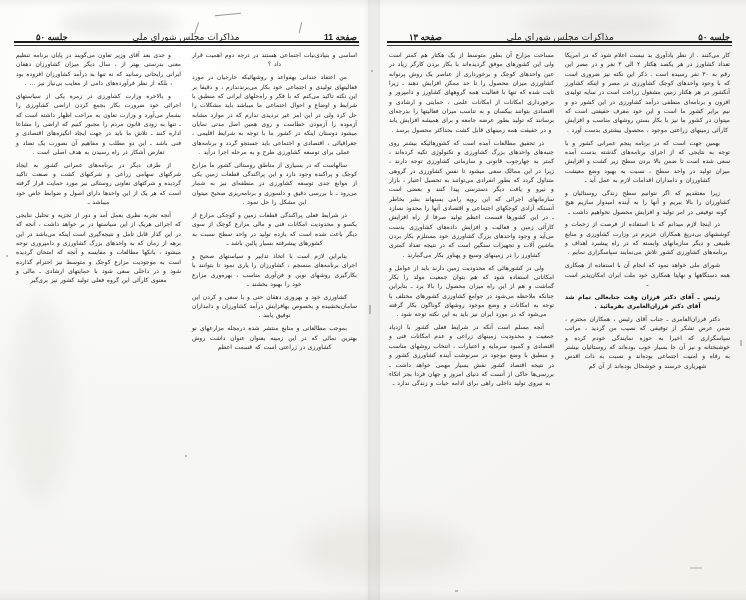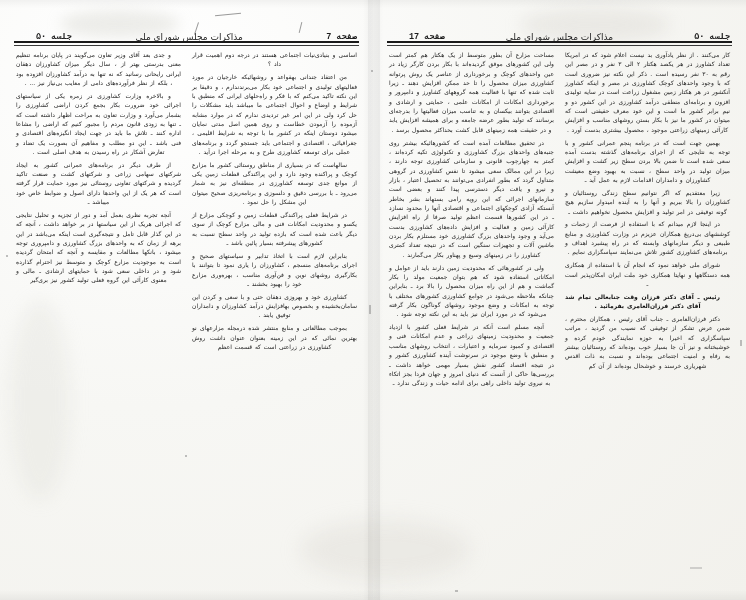--- a/index.html
+++ b/index.html
@@ -23,21 +23,21 @@
   .page{position:relative;width:373px;height:600px;box-sizing:border-box;}
   .page-inner{position:absolute;left:0;right:0;top:0;bottom:0;}
 
   
   .runhead{
     position:absolute;top:20px;left:16px;right:16px;height:22px;
     display:flex;align-items:flex-end;justify-content:space-between;
     font-size:8.5px;color:#1d1d1d;
   }
   .runhead .side{font-weight:bold;letter-spacing:.5px;white-space:nowrap;
-    font-family:Liberation Mono, monospace;padding-left:20px;}
+    font-family:Liberation Sans, sans-serif;padding-left:20px;}
   .runhead .center{font-weight:normal;font-size:9px;letter-spacing:.4px;white-space:nowrap;}
   .rule{
     position:absolute;left:14px;right:14px;top:41px;height:0;
     border-top:2.1px solid #1a1a1a;
   }
   .rule.thin{top:44.5px;border-top:.7px solid #3a3a3a;}
 
   
   .cols{
     position:absolute;top:50px;bottom:8px;left:16px;right:16px;
@@ -91,21 +91,21 @@
 
   <div class="spread">
 
     <div class="page">
       <div class="page-inner">
         <div class="top-shadow"></div>
         <div class="edge-shadow r"></div>
         <div class="bot-shadow"></div>
 
         <div class="runhead">
-          <span class="side">صفحه 7</span>
+          <span class="side">صفحه 11</span>
           <span class="center">مذاکرات مجلس شورای ملی</span>
           <span class="side">جلسه ۵۰</span>
         </div>
         <div class="rule"></div>
         <div class="rule thin"></div>
 
         <div class="cols">
           <div class="col">
             <p class="para indent">و جدی بعد آقای وزیر تعاون می‌گویند در پایان برنامه تنظیم معنی بدرستی بهتر از ، سال دیگر میزان کشاورزان دهقان ایرانی رایحانی رسانید که نه تنها به درآمد کشاورزان افزوده بود ، بلکه از نظر فرآورده‌های دامی از معایب بی‌نیاز نیز ... .</p>
             <p class="para indent">و بالاخره وزارت کشاورزی در زمره یکی از سیاستهای اجرائی خود ضرورت بکار بجمع کردن اراضی کشاورزی را بشمار می‌آورد و وزارت تعاون به مراحت اظهار داشته است که ـ تنها به زودی قانون مردم را مجبور کنیم که اراضی را مشاعا اداره کنند ـ تلاش ما باید در جهت ایجاد انگیزه‌های اقتصادی و فنی باشد ـ این دو مطلب و مفاهیم آن بصورت یک تضاد و تعارض آشکار در راه رسیدن به هدف اصلی است .</p>
@@ -127,21 +127,21 @@
 
     <div class="page">
       <div class="page-inner">
         <div class="top-shadow"></div>
         <div class="edge-shadow l"></div>
         <div class="bot-shadow"></div>
 
         <div class="runhead">
           <span class="side">جلسه ۵۰</span>
           <span class="center">مذاکرات مجلس شورای ملی</span>
-          <span class="side">صفحه 17</span>
+          <span class="side">صفحه ۱۳</span>
         </div>
         <div class="rule"></div>
         <div class="rule thin"></div>
 
         <div class="cols">
           <div class="col">
             <p class="para">مساحت مزارع آن بطور متوسط از یک هکتار هم کمتر است ولی این کشورهای موفق گردیده‌اند با بکار بردن کارگر زیاد در عین واحدهای کوچک و برخورداری از عناصر یک روش پرتوانه کشاورزی میزان محصول را تا حد ممکن افزایش دهند ـ زیرا ثابت شده که تنها با فعالیت همه گروههای کشاورز و دامپرور و برخورداری امکانات از امکانات علمی ، حمایتی و ارشادی و اقتصادی بتوانند بیکسان و به تناسب میزان فعالیتها را بدرجه‌ای برسانند که تولید بطور عرضه جامعه و برای همیشه افزایش یابد و در حقیقت همه زمینهای قابل کشت بحداکثر محصول برسد .</p>
             <p class="para indent">در تحقیق مطالعات آمده است که کشورهائیکه بیشتر روی جنبه‌های واحدهای بزرگ کشاورزی و تکنولوژی تکیه کرده‌اند ، کمتر به چهارچوب قانونی و سازمانی کشاورزی توجه دارند ، زیرا در این ممالک سعی میشود تا نفس کشاورزی در گروهی متداول گردد که بطور انفرادی می‌توانند به تحصیل اعتبار ، بازار و نیرو و یافت دیگر دسترسی پیدا کنند و بعضی است سازمانهای اجرائی که این رویه رامی بستهاند بشر بخاطر آنستکه آزادی کوچکهای اجتماعی و اقتصادی آنها را محدود نسازد ـ در این کشورها قسمت اعظم تولید صرفا از راه افزایش کارآئی زمین و فعالیت و افزایش داده‌های کشاورزی بدست می‌آید و وجود واحدهای بزرگ کشاورزی خود مستلزم بکار بردن ماشین آلات و تجهیزات سنگین است که در نتیجه تعداد کمتری کشاورز را در زمینهای وسیع و پهناور بکار می‌گمارند .</p>
             <p class="para indent">ولی در کشورهائی که محدودیت زمین دارند باید از عوامل و امکاناتی استفاده شود که هم بتوان جمعیت مولد را بکار گماشت و هم از این راه میزان محصول را بالا برد ـ بنابراین چنانکه ملاحظه می‌شود در جوامع کشاورزی کشورهای مختلف با توجه به امکانات و وضع موجود روشهای گوناگون بکار گرفته می‌شود که در مورد ایران نیز باید به این نکته توجه شود .</p>
             <p class="para indent">آنچه مسلم است آنکه در شرایط فعلی کشور با ازدیاد جمعیت و محدودیت زمینهای زراعی و عدم امکانات فنی و اقتصادی و کمبود سرمایه و اعتبارات ، انتخاب روشهای مناسب و منطبق با وضع موجود در سرنوشت آینده کشاورزی کشور و در نتیجه اقتصاد کشور نقش بسیار مهمی خواهد داشت ـ بررسی‌ها حاکی از آنست که دنیای امروز و جهان فردا بجز اتکاء به نیروی تولید داخلی راهی برای ادامه حیات و زندگی ندارد ـ</p>

